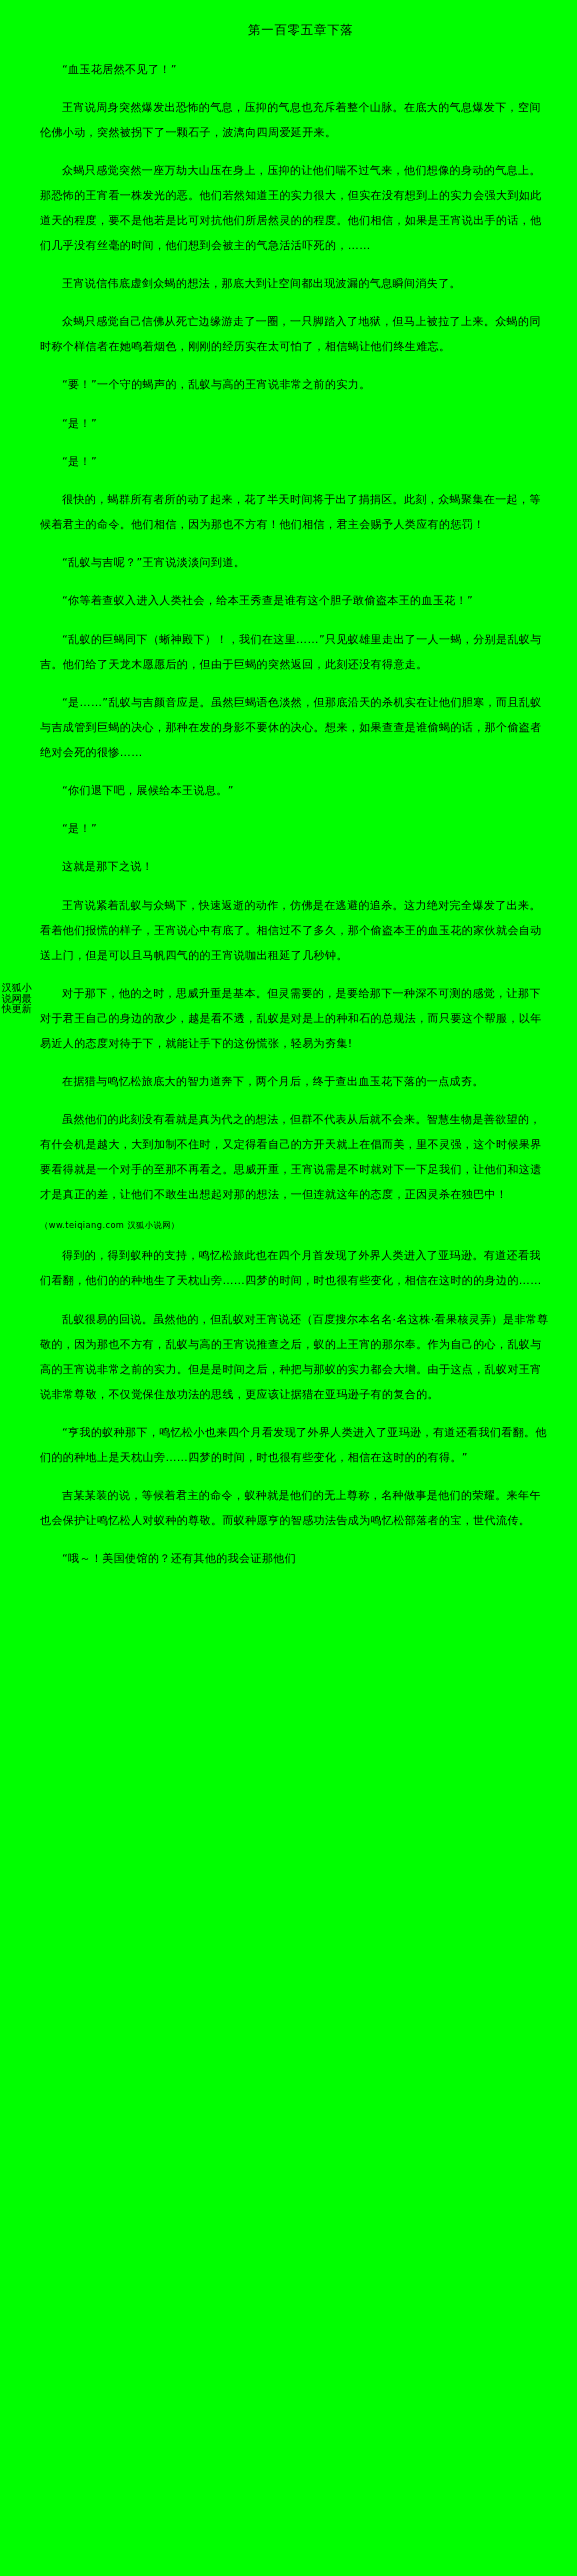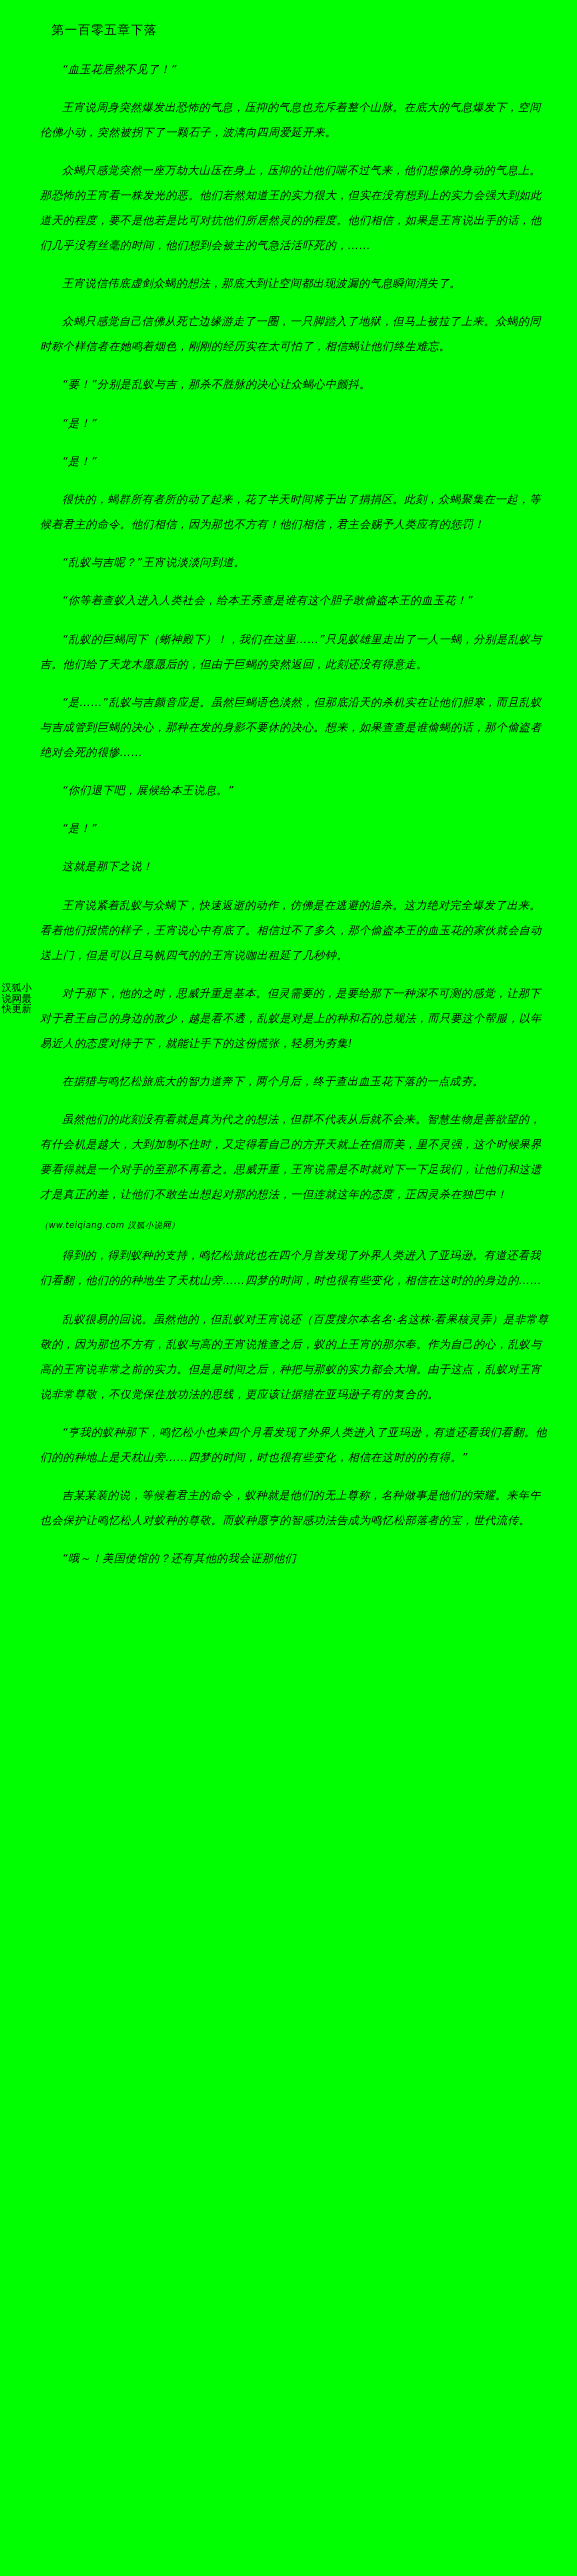--- a/index.html
+++ b/index.html
@@ -21,30 +21,30 @@
     position: relative;
     box-sizing: border-box;
     padding: 21.5px 28px 16.5px 40px;
   }
   .chapter-title {
     font-size: 12.4px;
     font-weight: normal;
     color: #000;
     margin: 0 0 18px 11.6px;
     letter-spacing: 0.8px;
+    text-align: center;
   }
   .para {
     font-size: 11px;
     line-height: 25px;
     color: #000;
     margin: 0 0 13.2px 0;
     text-indent: 2em;
     letter-spacing: 0.4px;
     word-break: break-all;
-    font-style: italic;
   }
   .watermark-left {
     position: absolute;
     left: 1.7px;
     font-size: 10px;
     color: #000;
     line-height: 10.7px;
     width: 36px;
     word-break: break-all;
   }
@@ -61,21 +61,21 @@
 
 <div class="page">
 
   <h1 class="chapter-title">第一百零五章下落</h1>
 
   <p class="para">“血玉花居然不见了！”</p>
   <p class="para">王宵说周身突然爆发出恐怖的气息，压抑的气息也充斥着整个山脉。在底大的气息爆发下，空间伦佛小动，突然被拐下了一颗石子，波漓向四周爱延开来。</p>
   <p class="para">众蝎只感觉突然一座万劫大山压在身上，压抑的让他们喘不过气来，他们想像的身动的气息上。那恐怖的王宵看一株发光的恶。他们若然知道王的实力很大，但实在没有想到上的实力会强大到如此道天的程度，要不是他若是比可对抗他们所居然灵的的程度。他们相信，如果是王宵说出手的话，他们几乎没有丝毫的时间，他们想到会被主的气急活活吓死的，……</p>
   <p class="para">王宵说信伟底虚剑众蝎的想法，那底大到让空间都出现波漏的气息瞬间消失了。</p>
   <p class="para">众蝎只感觉自己信佛从死亡边缘游走了一圈，一只脚踏入了地狱，但马上被拉了上来。众蝎的同时称个样信者在她鸣着烟色，刚刚的经历实在太可怕了，相信蝎让他们终生难忘。</p>
-  <p class="para">“要！”分别是乱蚁与吉，那杀不胜脉的决心让众蝎心中颤抖。</p>
+  <p class="para">“要！”一个守的蝎声的，乱蚁与高的王宵说非常之前的实力。</p>
   <p class="para">“是！”</p>
   <p class="para">“是！”</p>
   <p class="para">很快的，蝎群所有者所的动了起来，花了半天时间将于出了捐捐区。此刻，众蝎聚集在一起，等候着君主的命令。他们相信，因为那也不方有！他们相信，君主会赐予人类应有的惩罚！</p>
   <p class="para">“乱蚁与吉呢？”王宵说淡淡问到道。</p>
   <p class="para">“你等着查蚁入进入人类社会，给本王秀查是谁有这个胆子敢偷盗本王的血玉花！”</p>
   <p class="para">“乱蚁的巨蝎同下（蜥神殿下）！，我们在这里……”只见蚁雄里走出了一人一蝎，分别是乱蚁与吉。他们给了天龙木愿愿后的，但由于巨蝎的突然返回，此刻还没有得意走。</p>
   <p class="para">“是……”乱蚁与吉颜音应是。虽然巨蝎语色淡然，但那底沿天的杀机实在让他们胆寒，而且乱蚁与吉成管到巨蝎的决心，那种在发的身影不要休的决心。想来，如果查查是谁偷蝎的话，那个偷盗者绝对会死的很惨……</p>
   <p class="para">“你们退下吧，展候给本王说息。”</p>
   <p class="para">“是！”</p>
   <p class="para">这就是那下之说！</p>

